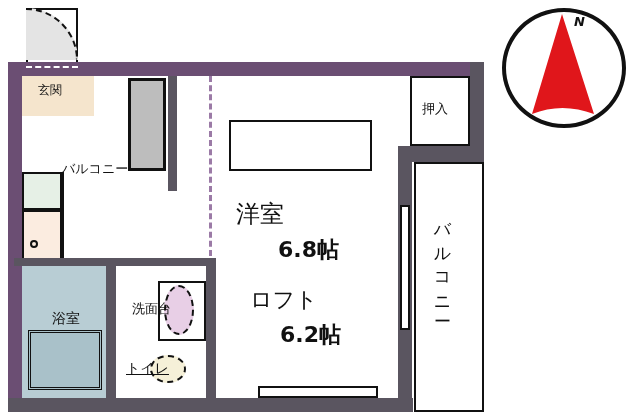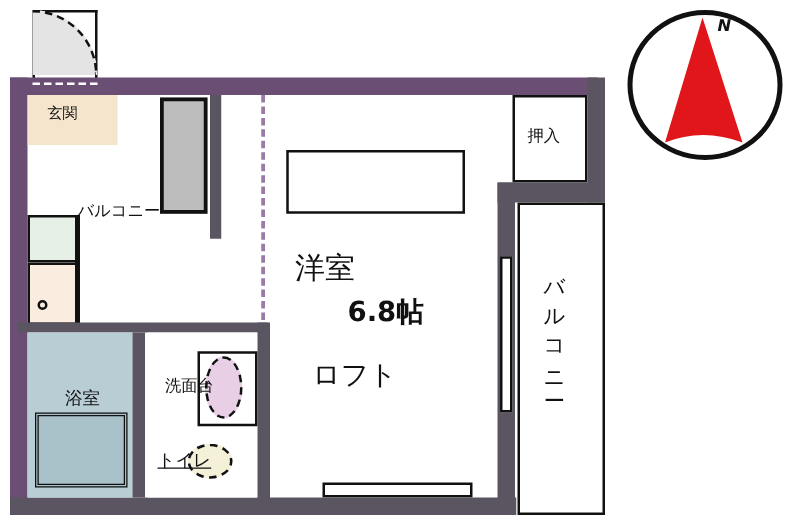--- a/index.html
+++ b/index.html
@@ -36,20 +36,21 @@
   <div class="abs" style="left:30px;top:240px;width:8px;height:8px;border:2px solid #111;border-radius:50%;"></div>
   <div class="abs line" style="left:60px;top:172px;width:4px;height:90px;"></div>
 
   <div class="dash-v" style="left:209px;top:76px;height:180px;"></div>
 
   <div class="abs" style="left:229px;top:120px;width:143px;height:51px;border:2px solid #111;background:#fff;"></div>
 
   <div class="room-label" style="left:236px;top:198px;font-size:24px;font-family:Liberation Serif, serif;">洋室</div>
   <div class="room-label" style="left:278px;top:235px;font-size:22px;font-weight:bold;">6.8帖</div>
   <div class="room-label" style="left:238px;top:285px;font-size:22px;margin-left:12px;">ロフト</div>
+  <div class="room-label" style="left:280px;top:320px;font-size:22px;font-weight:bold;">6.2帖</div>
 
   <div class="abs" style="left:410px;top:76px;width:60px;height:70px;border:2px solid #111;background:#fff;"></div>
   <div class="room-label" style="left:422px;top:100px;font-size:13px;text-align:center;">押入</div>
   <div class="abs wall" style="left:398px;top:146px;width:86px;height:16px;"></div>
 
   <div class="abs wall" style="left:398px;top:146px;width:14px;height:266px;"></div>
   <div class="abs" style="left:400px;top:205px;width:10px;height:125px;background:#fff;border:2px solid #111;"></div>
   <div class="abs" style="left:414px;top:162px;width:70px;height:250px;border:2px solid #111;background:#fff;"></div>
   <div class="room-label" style="left:432px;top:210px;font-size:17px;writing-mode:vertical-rl;letter-spacing:6px;">バルコニー</div>
 

